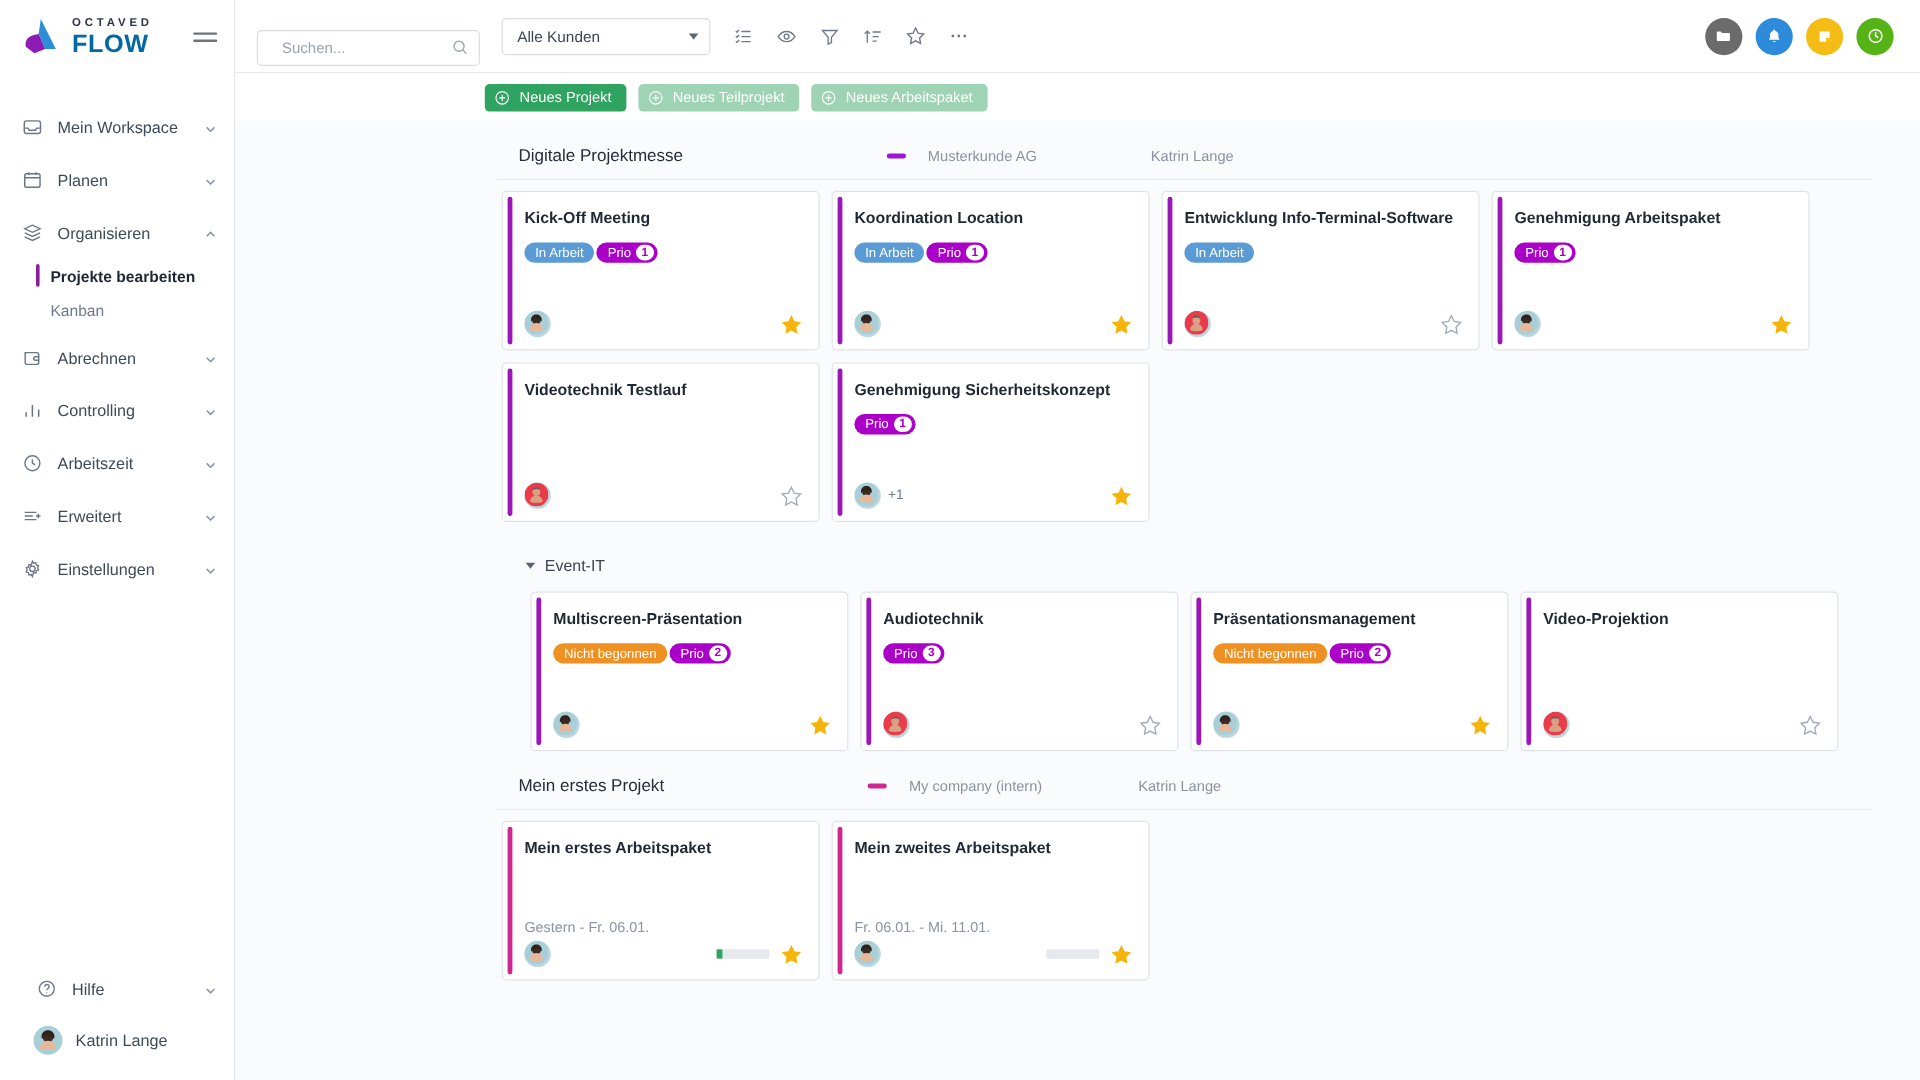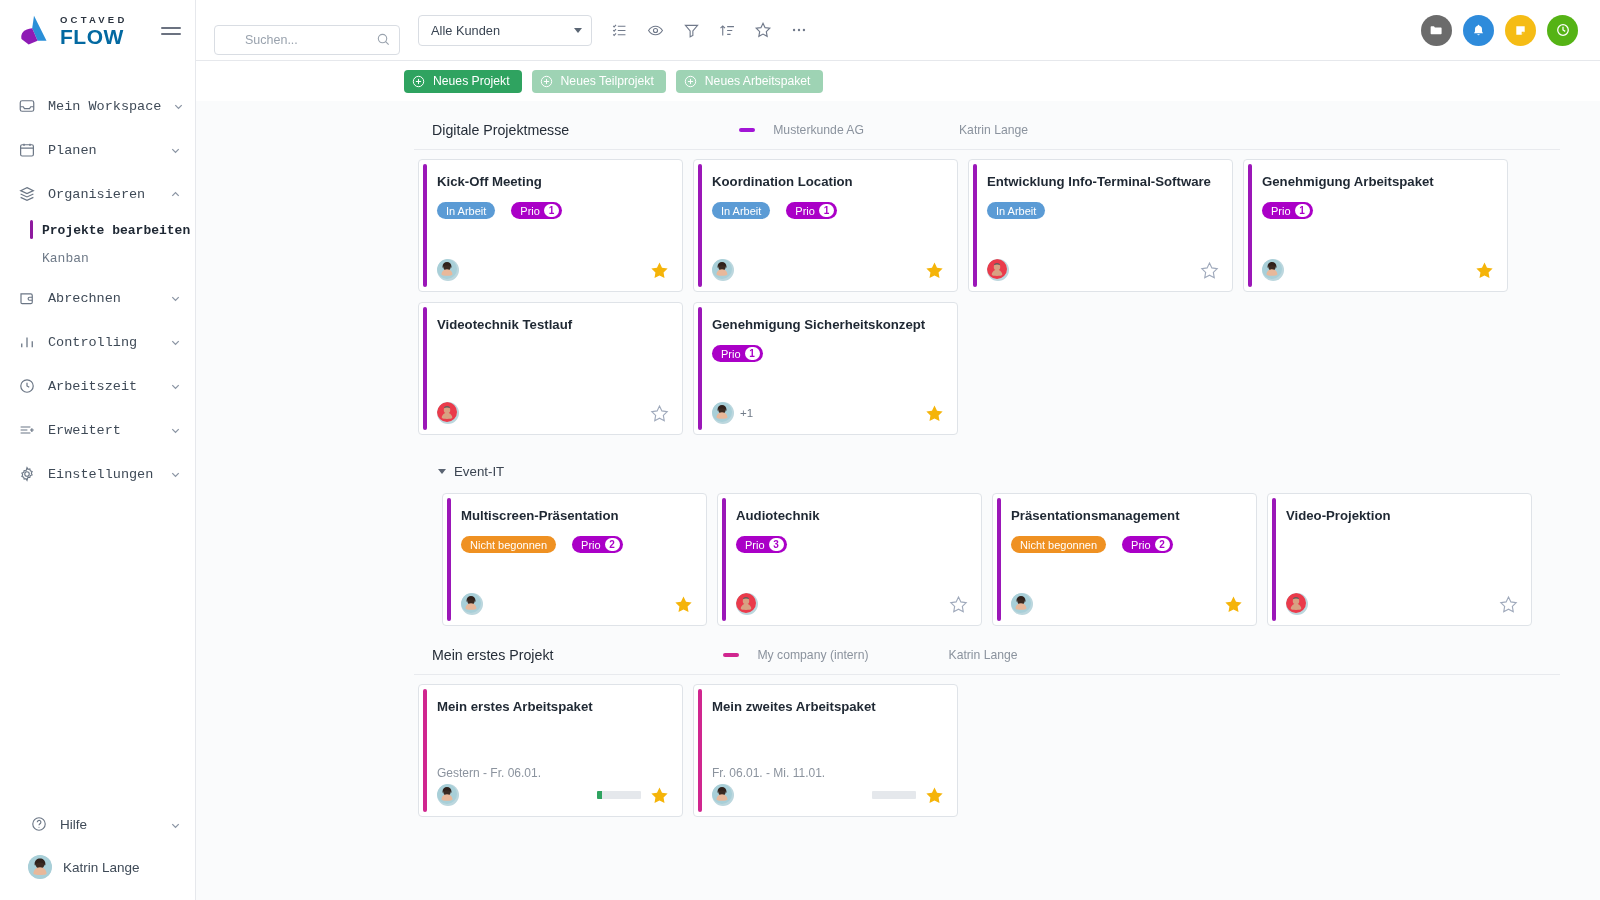--- a/index.html
+++ b/index.html
@@ -36,21 +36,21 @@
     font-size: 21px; letter-spacing: 0.5px; font-weight: 800;
     color: #0369a1; display: block;
   }
   .hamburger {
     margin-left: auto; width: 20px; height: 20px;
     display: flex; flex-direction: column; justify-content: center; gap: 4px;
     cursor: pointer;
   }
   .hamburger i { display: block; height: 1.6px; background: #6b7280; border-radius: 1px; }
 
-  .nav { padding-top: 22px; flex: 1 1 auto; font-family: Liberation Mono, monospace; }
+  .nav { padding-top: 22px; flex: 1 1 auto; }
   .nav-item {
     display: flex; align-items: center; gap: 12px;
     height: 44px; padding: 0 14px 0 18px;
     cursor: pointer; color: #3f4a57; font-size: 13.5px;
   }
   .nav-ico { width: 18px; height: 18px; flex: 0 0 18px; color: #6b7685; display: block; }
   .nav-label { flex: 1 1 auto; white-space: nowrap; }
   .chev { width: 11px; height: 11px; color: #8a94a3; flex: 0 0 11px; }
 
   .subnav { padding: 0 0 4px 0; }
@@ -79,21 +79,21 @@
 
   
   .main { flex: 1 1 auto; height: 900px; display: flex; flex-direction: column; background: #fafbfc; }
 
   .topbar {
     height: 61px; background: #fff; border-bottom: 1px solid #e6e8ec;
     display: flex; align-items: center; padding: 0 22px 0 18px; flex: 0 0 61px;
   }
   .search-box {
     width: 186px; height: 30px; border: 1px solid #d9dde3; border-radius: 4px;
-    display: flex; align-items: center; padding: 0 8px 0 28px; background: #fff; margin-top: 19px;
+    display: flex; align-items: center; padding: 0 8px 0 18px; background: #fff; margin-top: 19px;
   }
   .search-box input {
     border: 0; outline: 0; font-size: 12.5px; width: 100%;
     font-family: "Liberation Sans", sans-serif; color: #3f4a57; background: transparent;
   }
   .search-box input::placeholder { color: #9aa3ae; }
   .ico-btn { color: #6b7685; display: flex; align-items: center; justify-content: center; cursor: pointer; }
 
   .select-box {
     width: 174px; height: 31px; border: 1px solid #d9dde3; border-radius: 4px;
@@ -174,21 +174,21 @@
   }
   .card::before {
     content: ""; position: absolute; left: 4px; top: 4px; bottom: 4px;
     width: 3.5px; border-radius: 2px; background: #9b17b8;
   }
   .card.pink::before { background: #d0268f; }
   .card-title {
     font-size: 13.2px; color: #1f2833; font-weight: 600;
     line-height: 1.25; margin-bottom: 11px;
   }
-  .pill-row { display: flex; align-items: center; gap: 16px; height: 18px; }
+  .pill-row { display: flex; align-items: center; gap: 2px; height: 18px; }
   .pill {
     height: 17px; border-radius: 9px; display: inline-flex; align-items: center;
     font-size: 11px; color: #fff; padding: 0 9px; white-space: nowrap;
   }
   .pill.status-inarbeit { background: #5b9bd5; }
   .pill.status-nicht { background: #ef9122; }
   .pill.prio {
     background: #aa00c7; padding: 0 3px 0 9px; gap: 4px;
   }
   .pill.prio .num {

